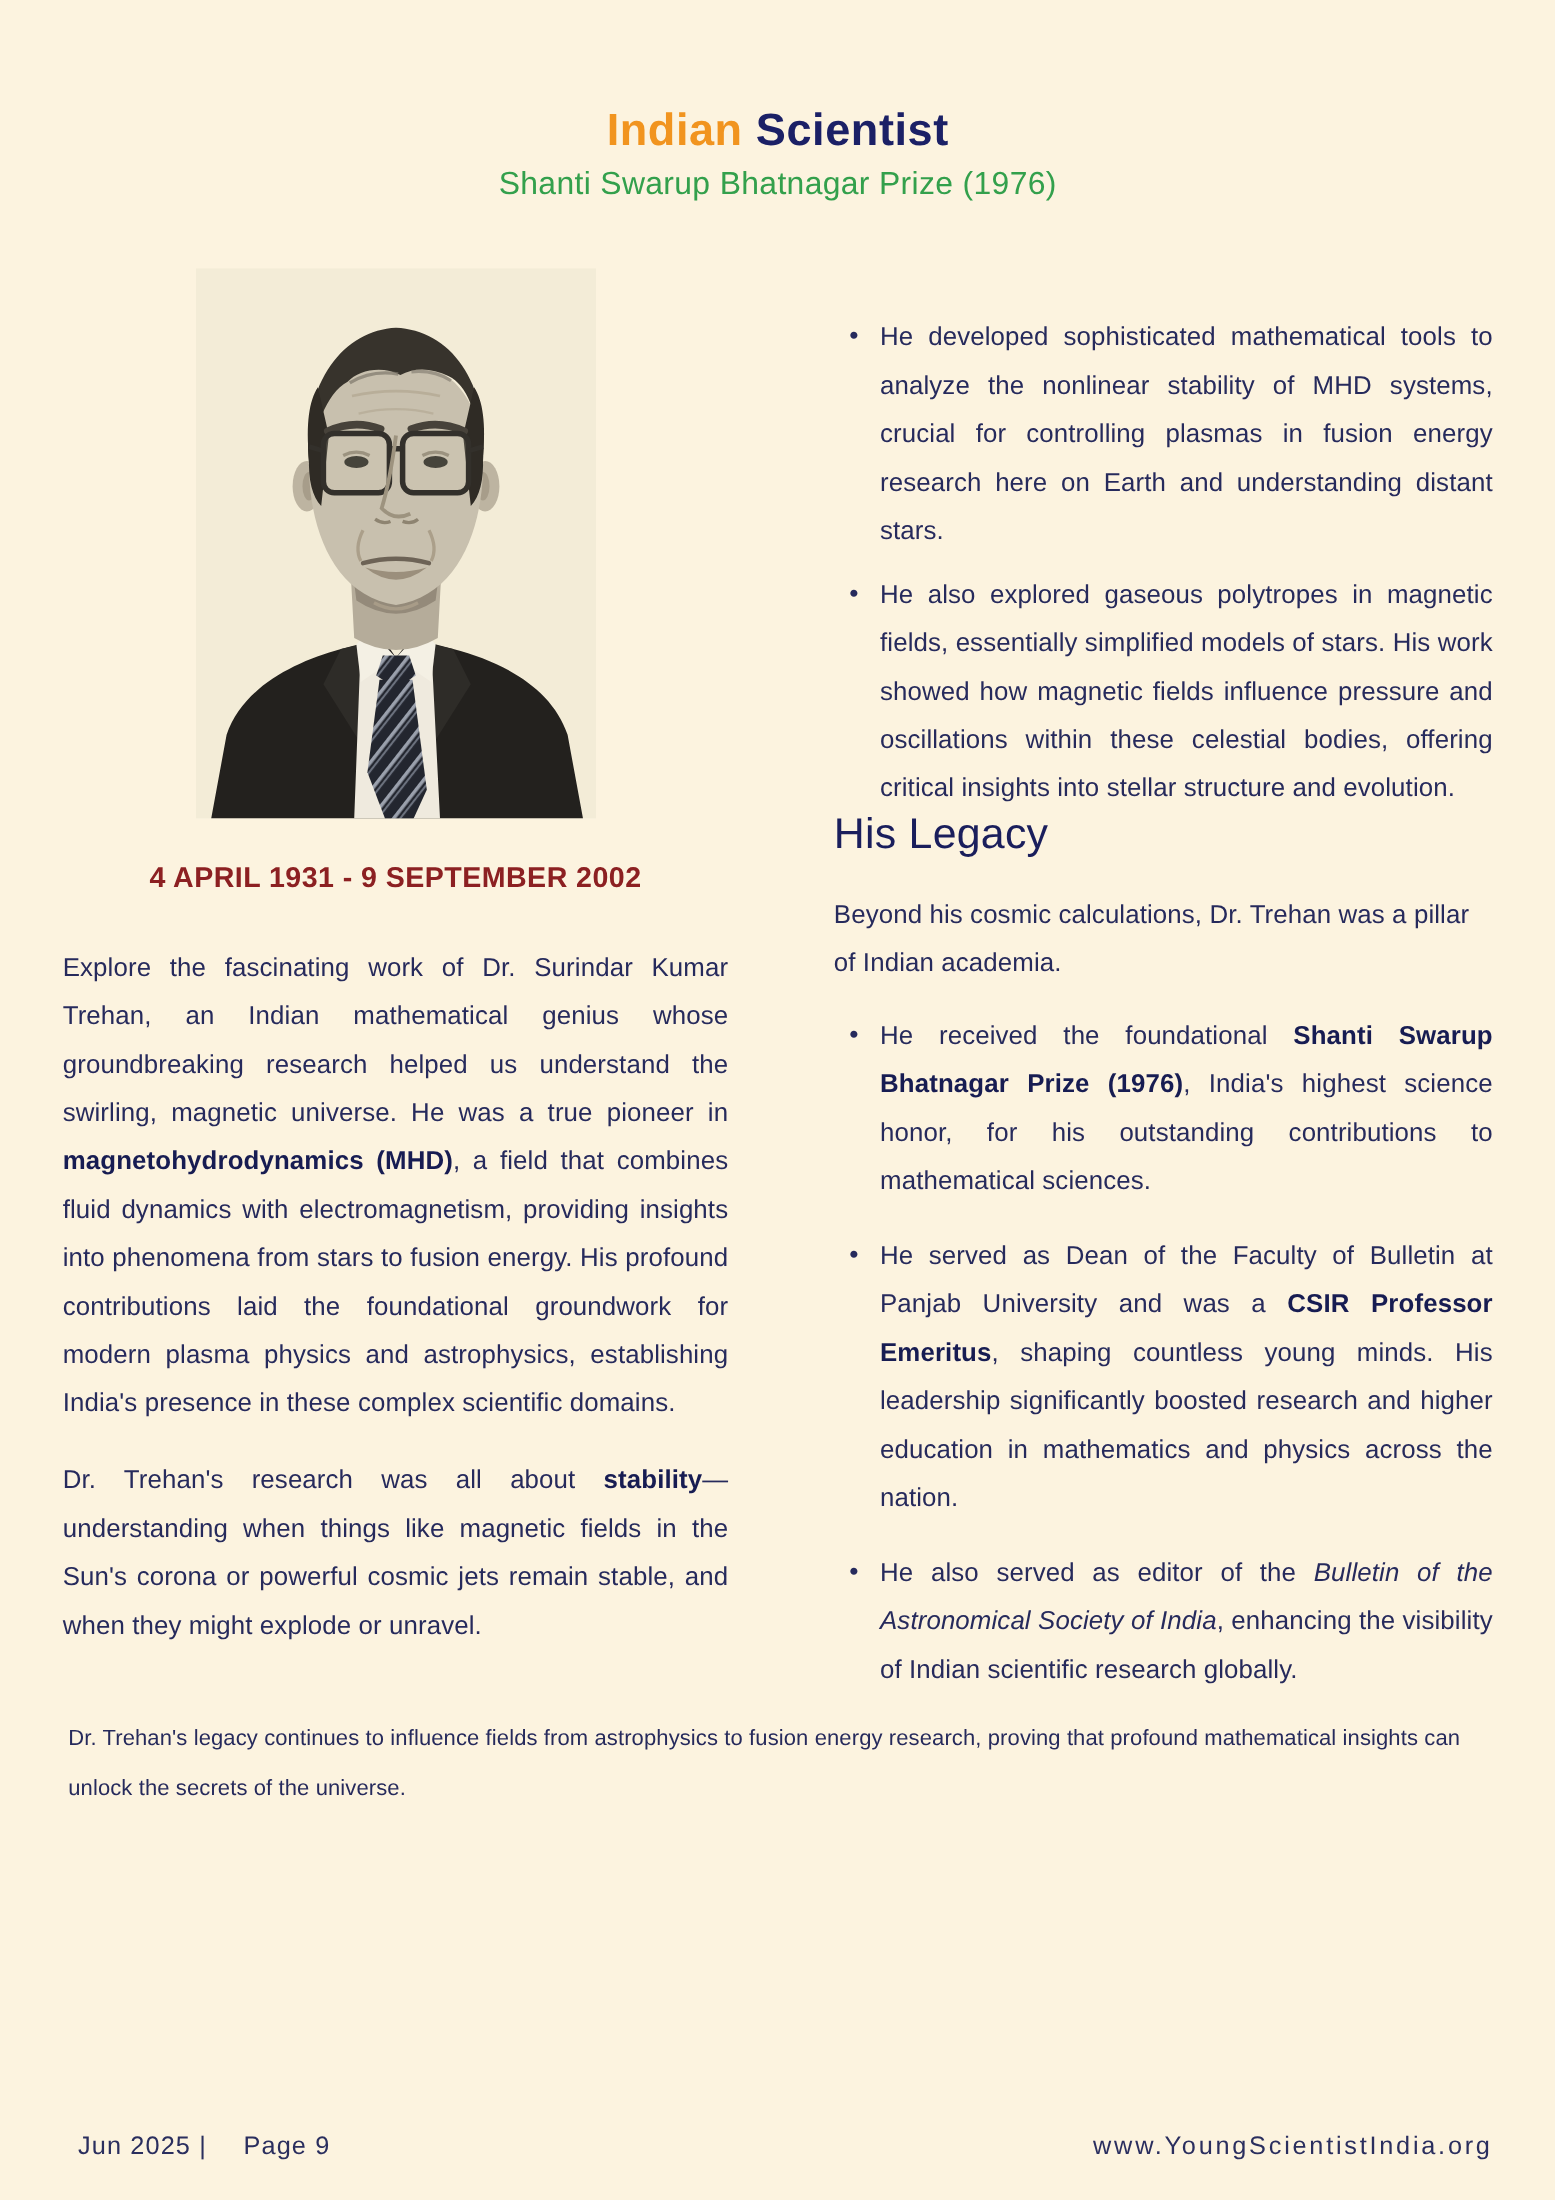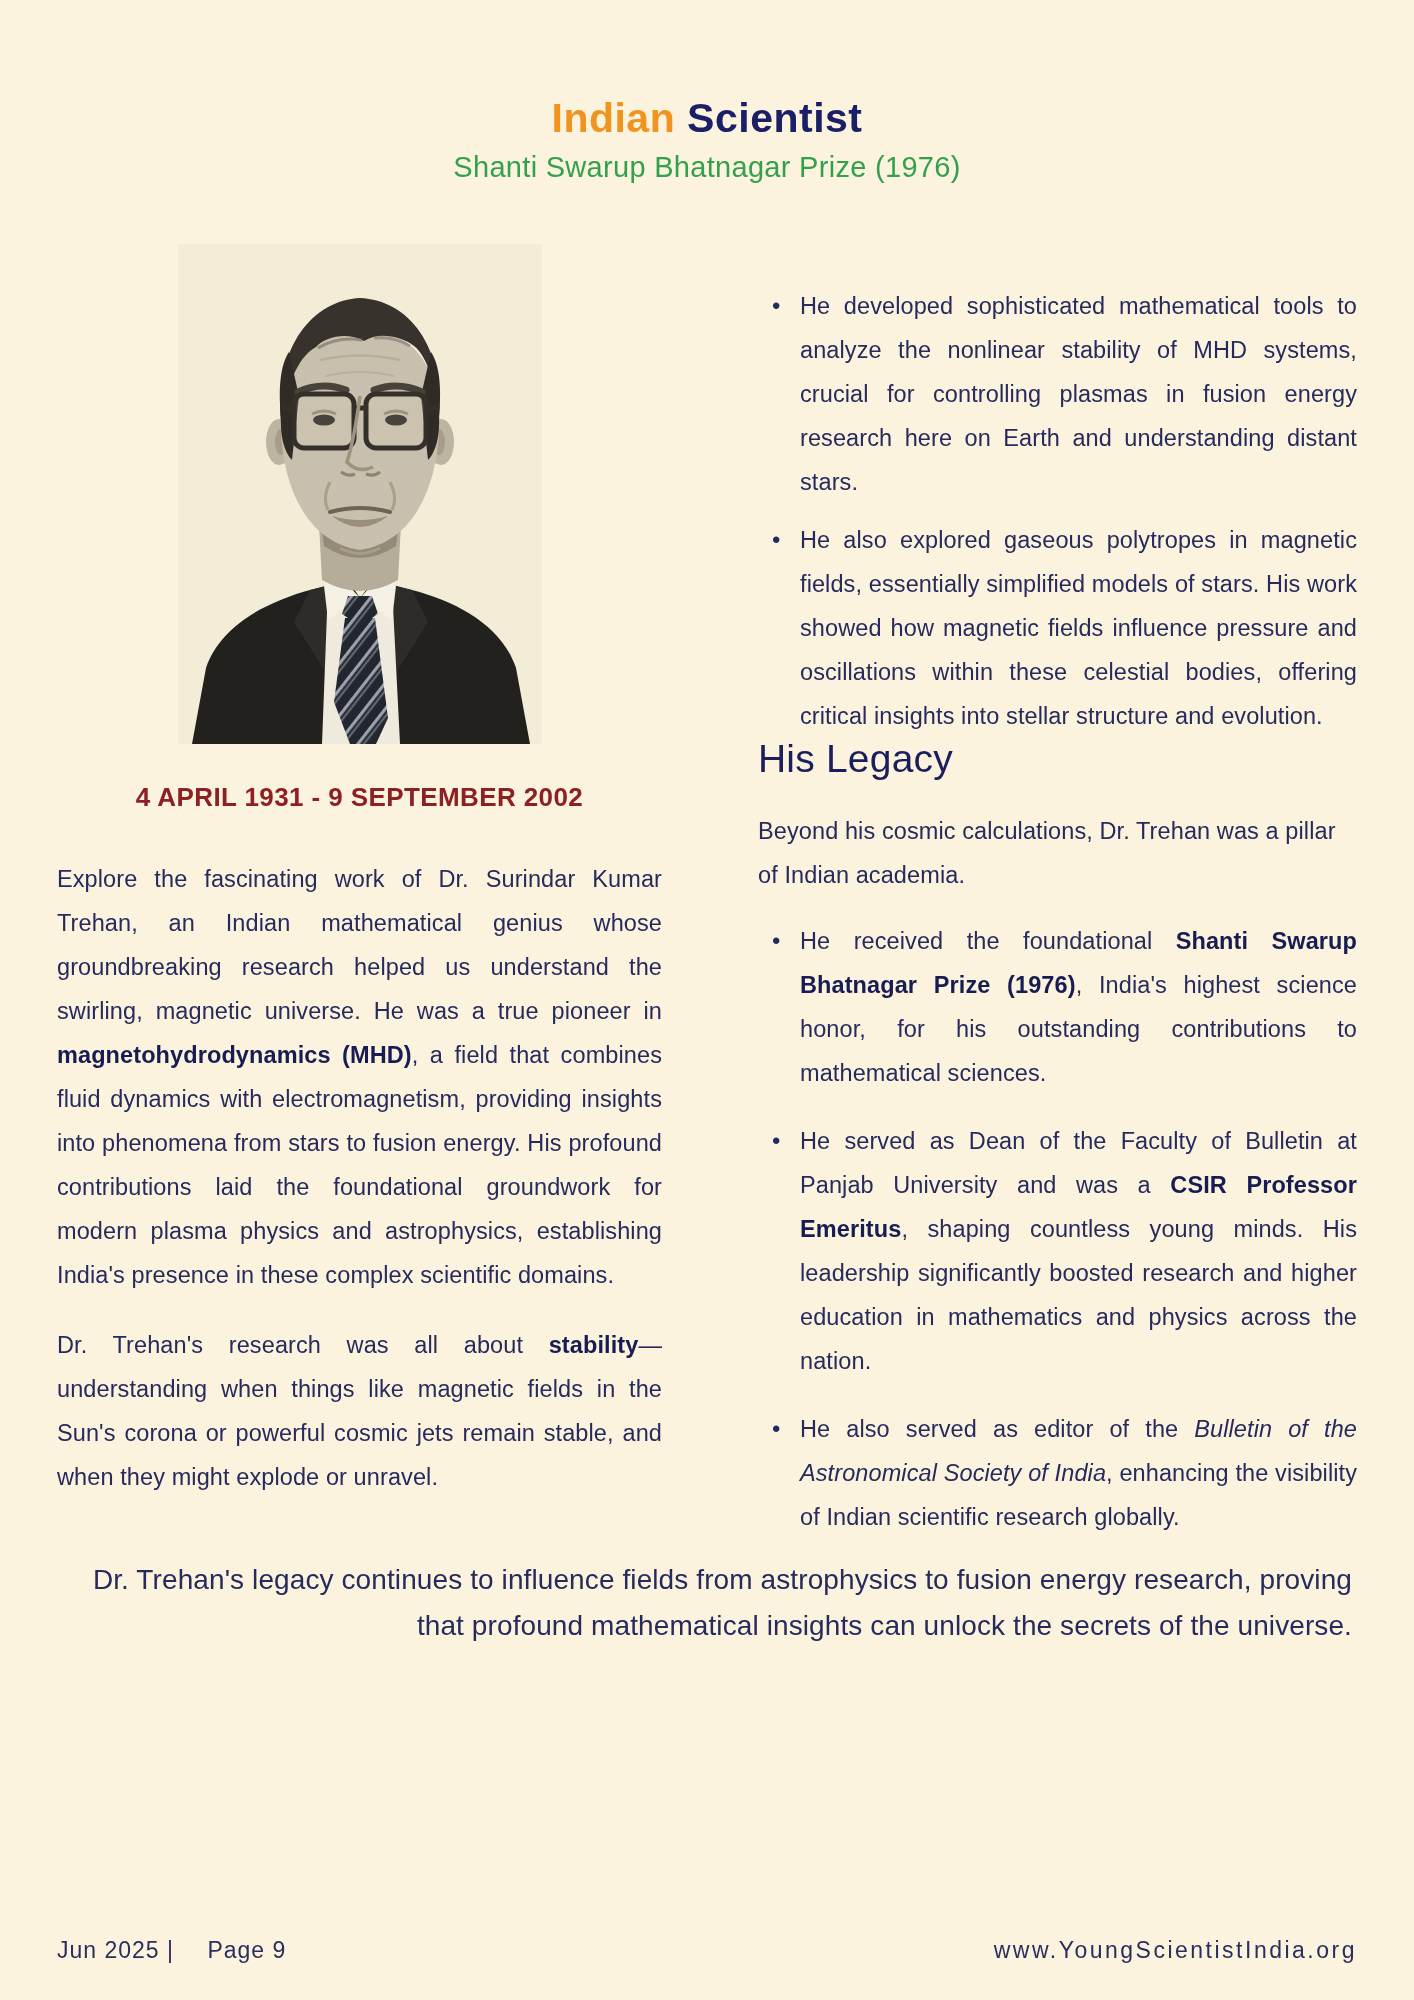--- a/index.html
+++ b/index.html
@@ -101,28 +101,28 @@
   .bullets-legacy { margin-top: 22px; }
   .bullets-legacy li + li { margin-top: 24px; }
 
   .legacy-h { margin: 0; }
   .legacy-intro { margin-top: 28px; text-align: left; }
 
   
   .closing {
     margin: 18px auto 0 auto;
     width: 1290px;
-    text-align: right;
-    font-size: 28px;
+    text-align: left;
+    font-size: 20px;
     line-height: 46px;
     letter-spacing: 0.1px;
   }
   .footer {
     position: absolute;
-    left: 57px; right: 57px; bottom: 52px;
+    left: 71px; right: 57px; bottom: 52px;
     display: flex;
     justify-content: space-between;
     align-items: baseline;
     font-size: 23px;
     color: #2A2E5E;
   }
   .footer-left { letter-spacing: 1px; }
   .footer-left .pg { margin-left: 26px; }
   .footer-right { letter-spacing: 2.5px; }
 </style>

